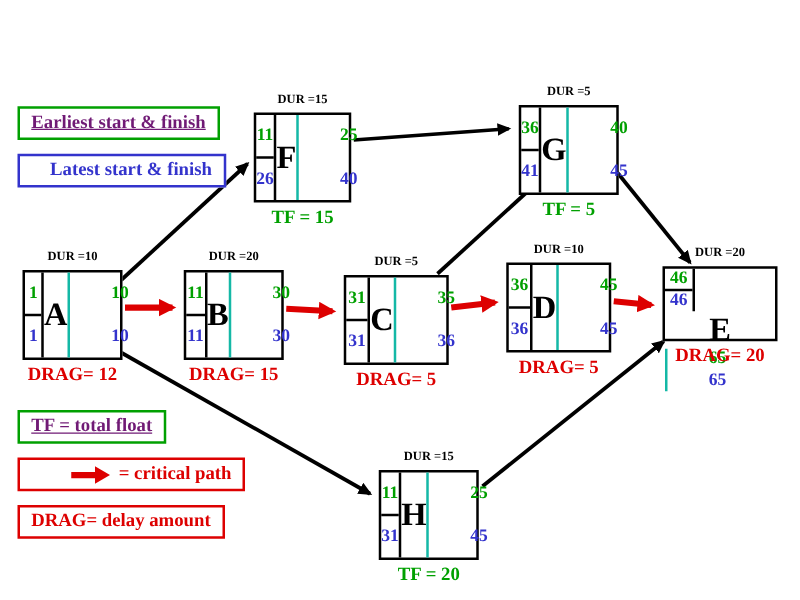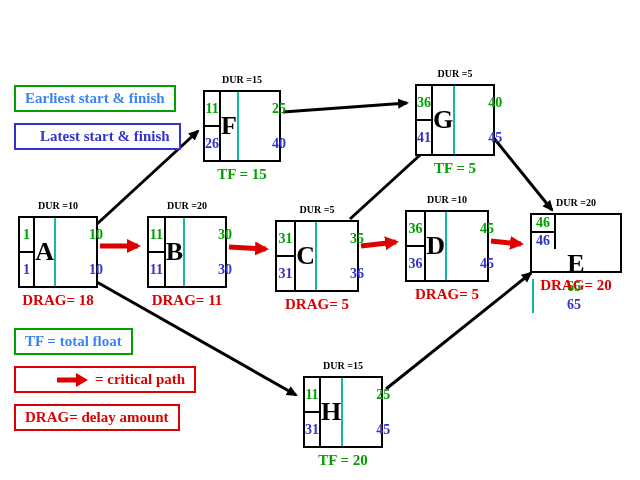--- a/index.html
+++ b/index.html
@@ -19,21 +19,21 @@
   .cell.top{border-bottom:2px solid #000;}
   .green{color:#00A000;}
   .blue{color:#3333CC;}
   .red{color:#DD0000;}
   .letter{flex:1;display:flex;align-items:center;justify-content:center;font-size:26px;color:#000;}
   .sub{margin-top:3px;font-size:15px;height:18px;line-height:18px;}
   .legendbox{
     position:absolute;z-index:2;background:#fff;border:2px solid;box-sizing:border-box;
     padding:3px 9px;font-size:15px;white-space:nowrap;display:flex;align-items:center;gap:6px;
   }
-  .lg-green{border-color:#00A000;color:#3b82f6;}
+  .lg-green{border-color:#00A000;color:#701a75;text-decoration:underline;}
   .lg-blue{border-color:#3333CC;color:#3333CC;padding-left:24px;}
   .lg-red{border-color:#DD0000;color:#DD0000;}
 </style>
 </head>
 <body>
 
 <div class="stage">
 
   <svg class="arrows" width="640" height="480" viewBox="0 0 640 480">
     <defs>
@@ -84,37 +84,37 @@
       <div class="side left">
         <div class="cell top green">1</div>
         <div class="cell blue">1</div>
       </div>
       <div class="letter">A</div>
       <div class="side right">
         <div class="cell top green">10</div>
         <div class="cell blue">10</div>
       </div>
     </div>
-    <div class="sub red">DRAG= 18</div>
+    <div class="sub red">DRAG= 12</div>
   </div>
 
   <div class="node" style="left:147px;top:196px;width:80px;">
     <div class="dur">DUR =20</div>
     <div class="box">
       <div class="side left">
         <div class="cell top green">11</div>
         <div class="cell blue">11</div>
       </div>
       <div class="letter">B</div>
       <div class="side right">
         <div class="cell top green">30</div>
         <div class="cell blue">30</div>
       </div>
     </div>
-    <div class="sub red">DRAG= 11</div>
+    <div class="sub red">DRAG= 15</div>
   </div>
 
   <div class="node" style="left:275px;top:200px;width:84px;">
     <div class="dur">DUR =5</div>
     <div class="box">
       <div class="side left">
         <div class="cell top green">31</div>
         <div class="cell blue">31</div>
       </div>
       <div class="letter">C</div>

